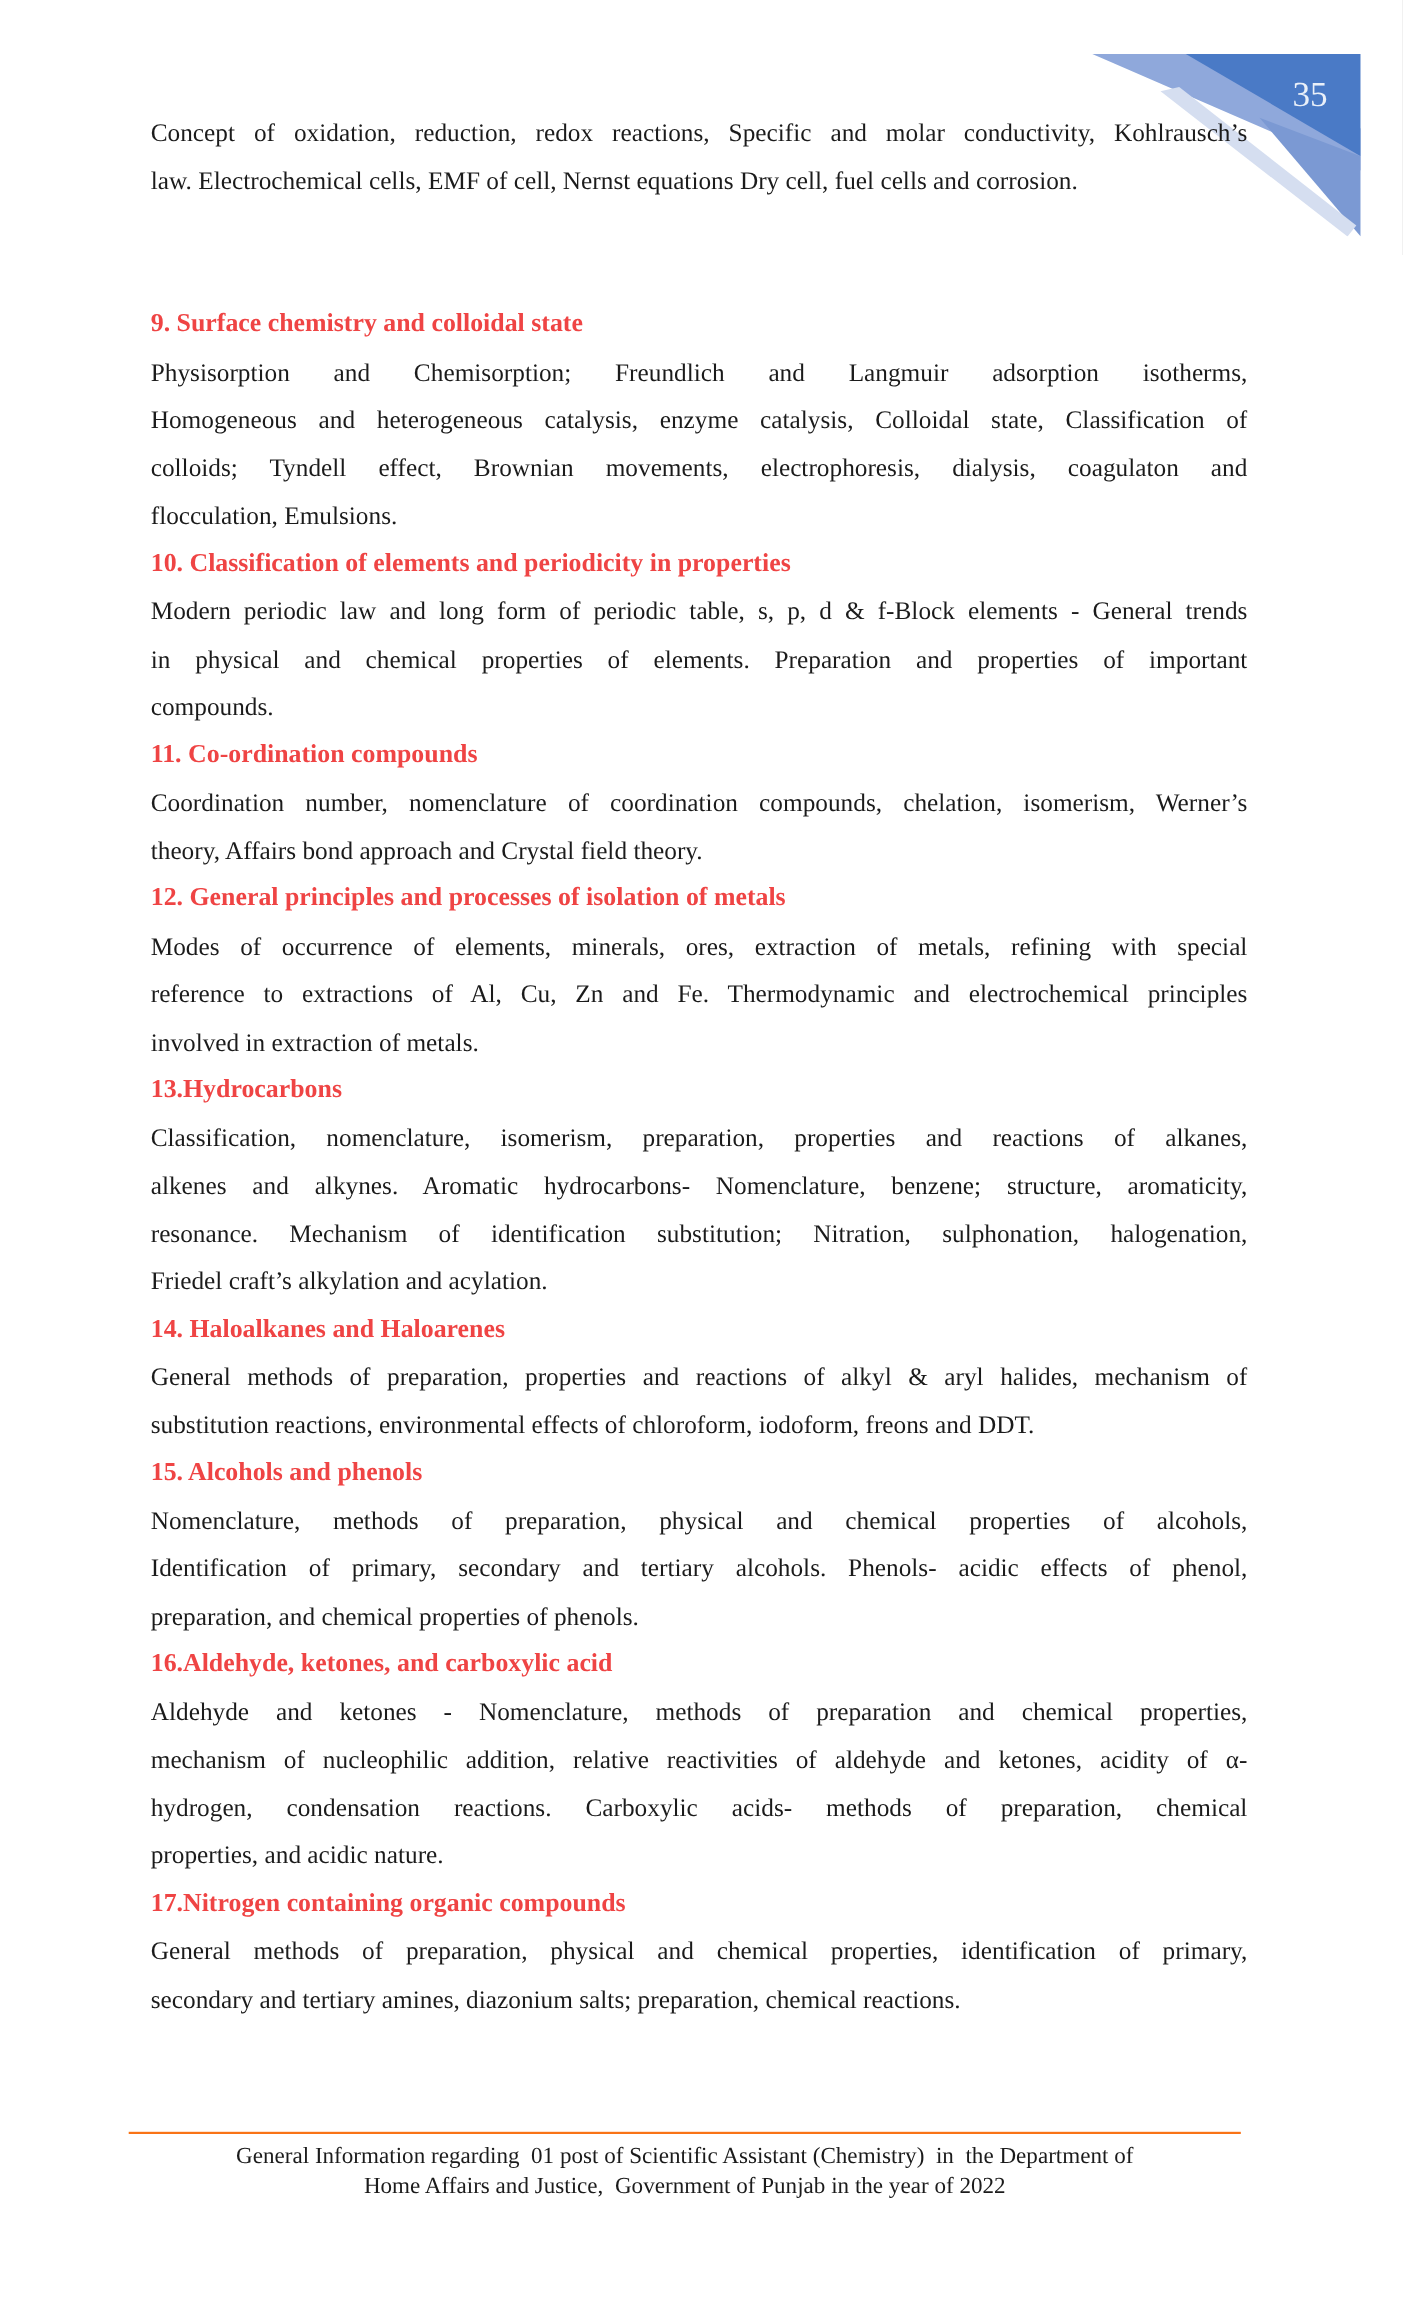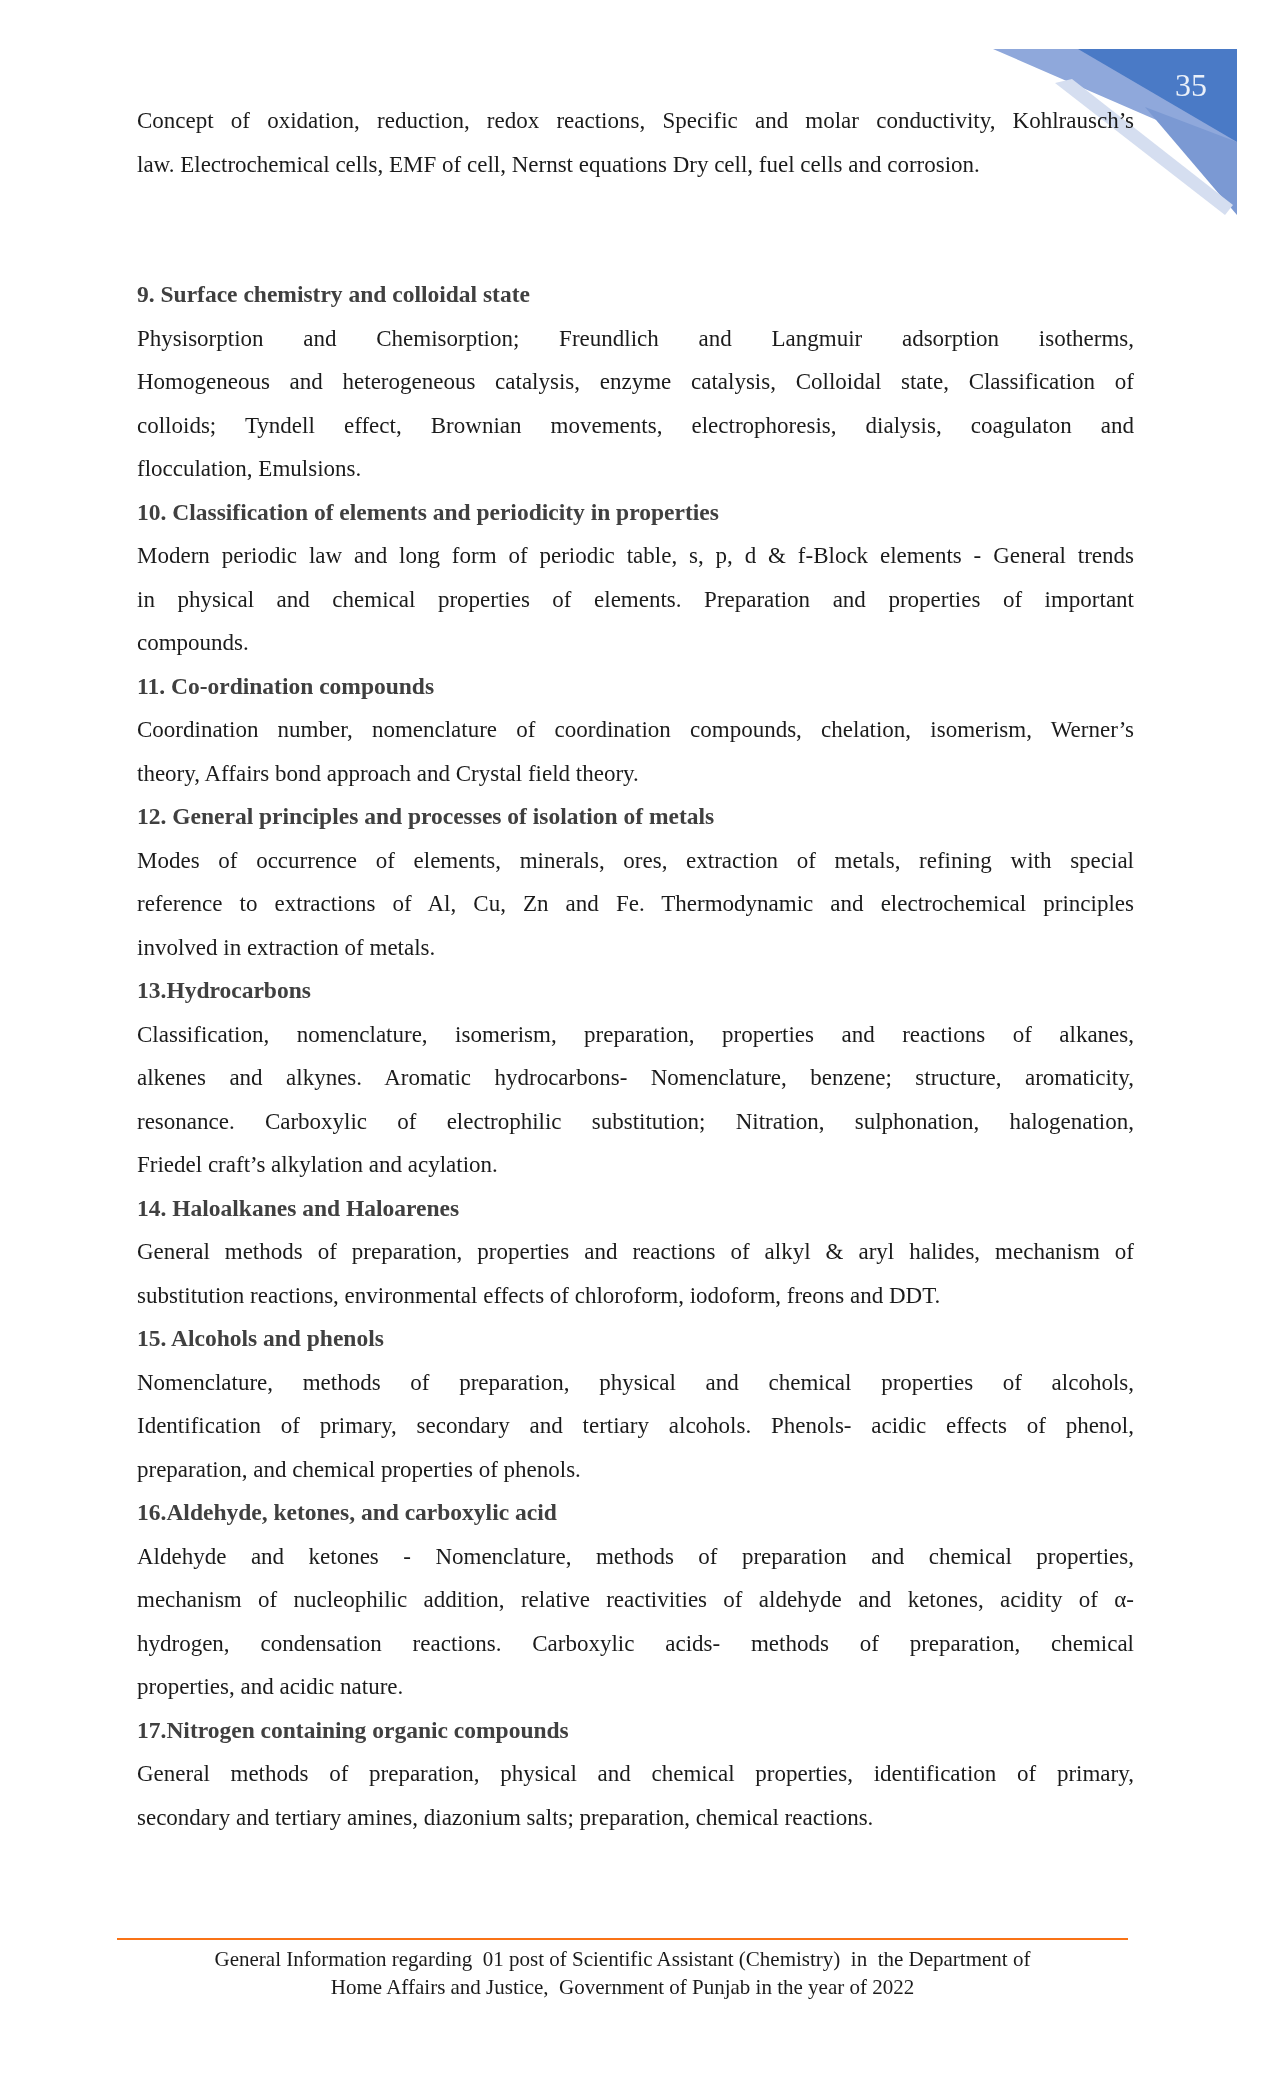--- a/index.html
+++ b/index.html
@@ -26,21 +26,21 @@
     display:block;
     line-height:43.5px;height:43.5px;
     white-space:nowrap;
     text-align:justify;
     text-align-last:justify;
   }
   .para .line:last-child{text-align-last:left;}
   .heading{
     font-weight:bold;
     font-size:23.5px;
-    color:#404040;
+    color:#ef4444;
     line-height:43.5px;height:43.5px;
     white-space:nowrap;
   }
   .spacer{height:87px;}
   
   .footer{
     position:absolute;left:117px;top:1938px;width:1011px;
     border-top:2px solid #f97316;
     padding-top:5px;
     text-align:center;
@@ -95,21 +95,21 @@
         <div class="heading">12. General principles and processes of isolation of metals</div>
         <div class="para">
           <div class="line">Modes of occurrence of elements, minerals, ores, extraction of metals, refining with special</div>
           <div class="line">reference to extractions of Al, Cu, Zn and Fe. Thermodynamic and electrochemical principles</div>
           <div class="line">involved in extraction of metals.</div>
         </div>
         <div class="heading">13.Hydrocarbons</div>
         <div class="para">
           <div class="line">Classification, nomenclature, isomerism, preparation, properties and reactions of alkanes,</div>
           <div class="line">alkenes and alkynes. Aromatic hydrocarbons- Nomenclature, benzene; structure, aromaticity,</div>
-          <div class="line">resonance. Carboxylic of electrophilic substitution; Nitration, sulphonation, halogenation,</div>
+          <div class="line">resonance. Mechanism of identification substitution; Nitration, sulphonation, halogenation,</div>
           <div class="line">Friedel craft’s alkylation and acylation.</div>
         </div>
         <div class="heading">14. Haloalkanes and Haloarenes</div>
         <div class="para">
           <div class="line">General methods of preparation, properties and reactions of alkyl &amp; aryl halides, mechanism of</div>
           <div class="line">substitution reactions, environmental effects of chloroform, iodoform, freons and DDT.</div>
         </div>
         <div class="heading">15. Alcohols and phenols</div>
         <div class="para">
           <div class="line">Nomenclature, methods of preparation, physical and chemical properties of alcohols,</div>

